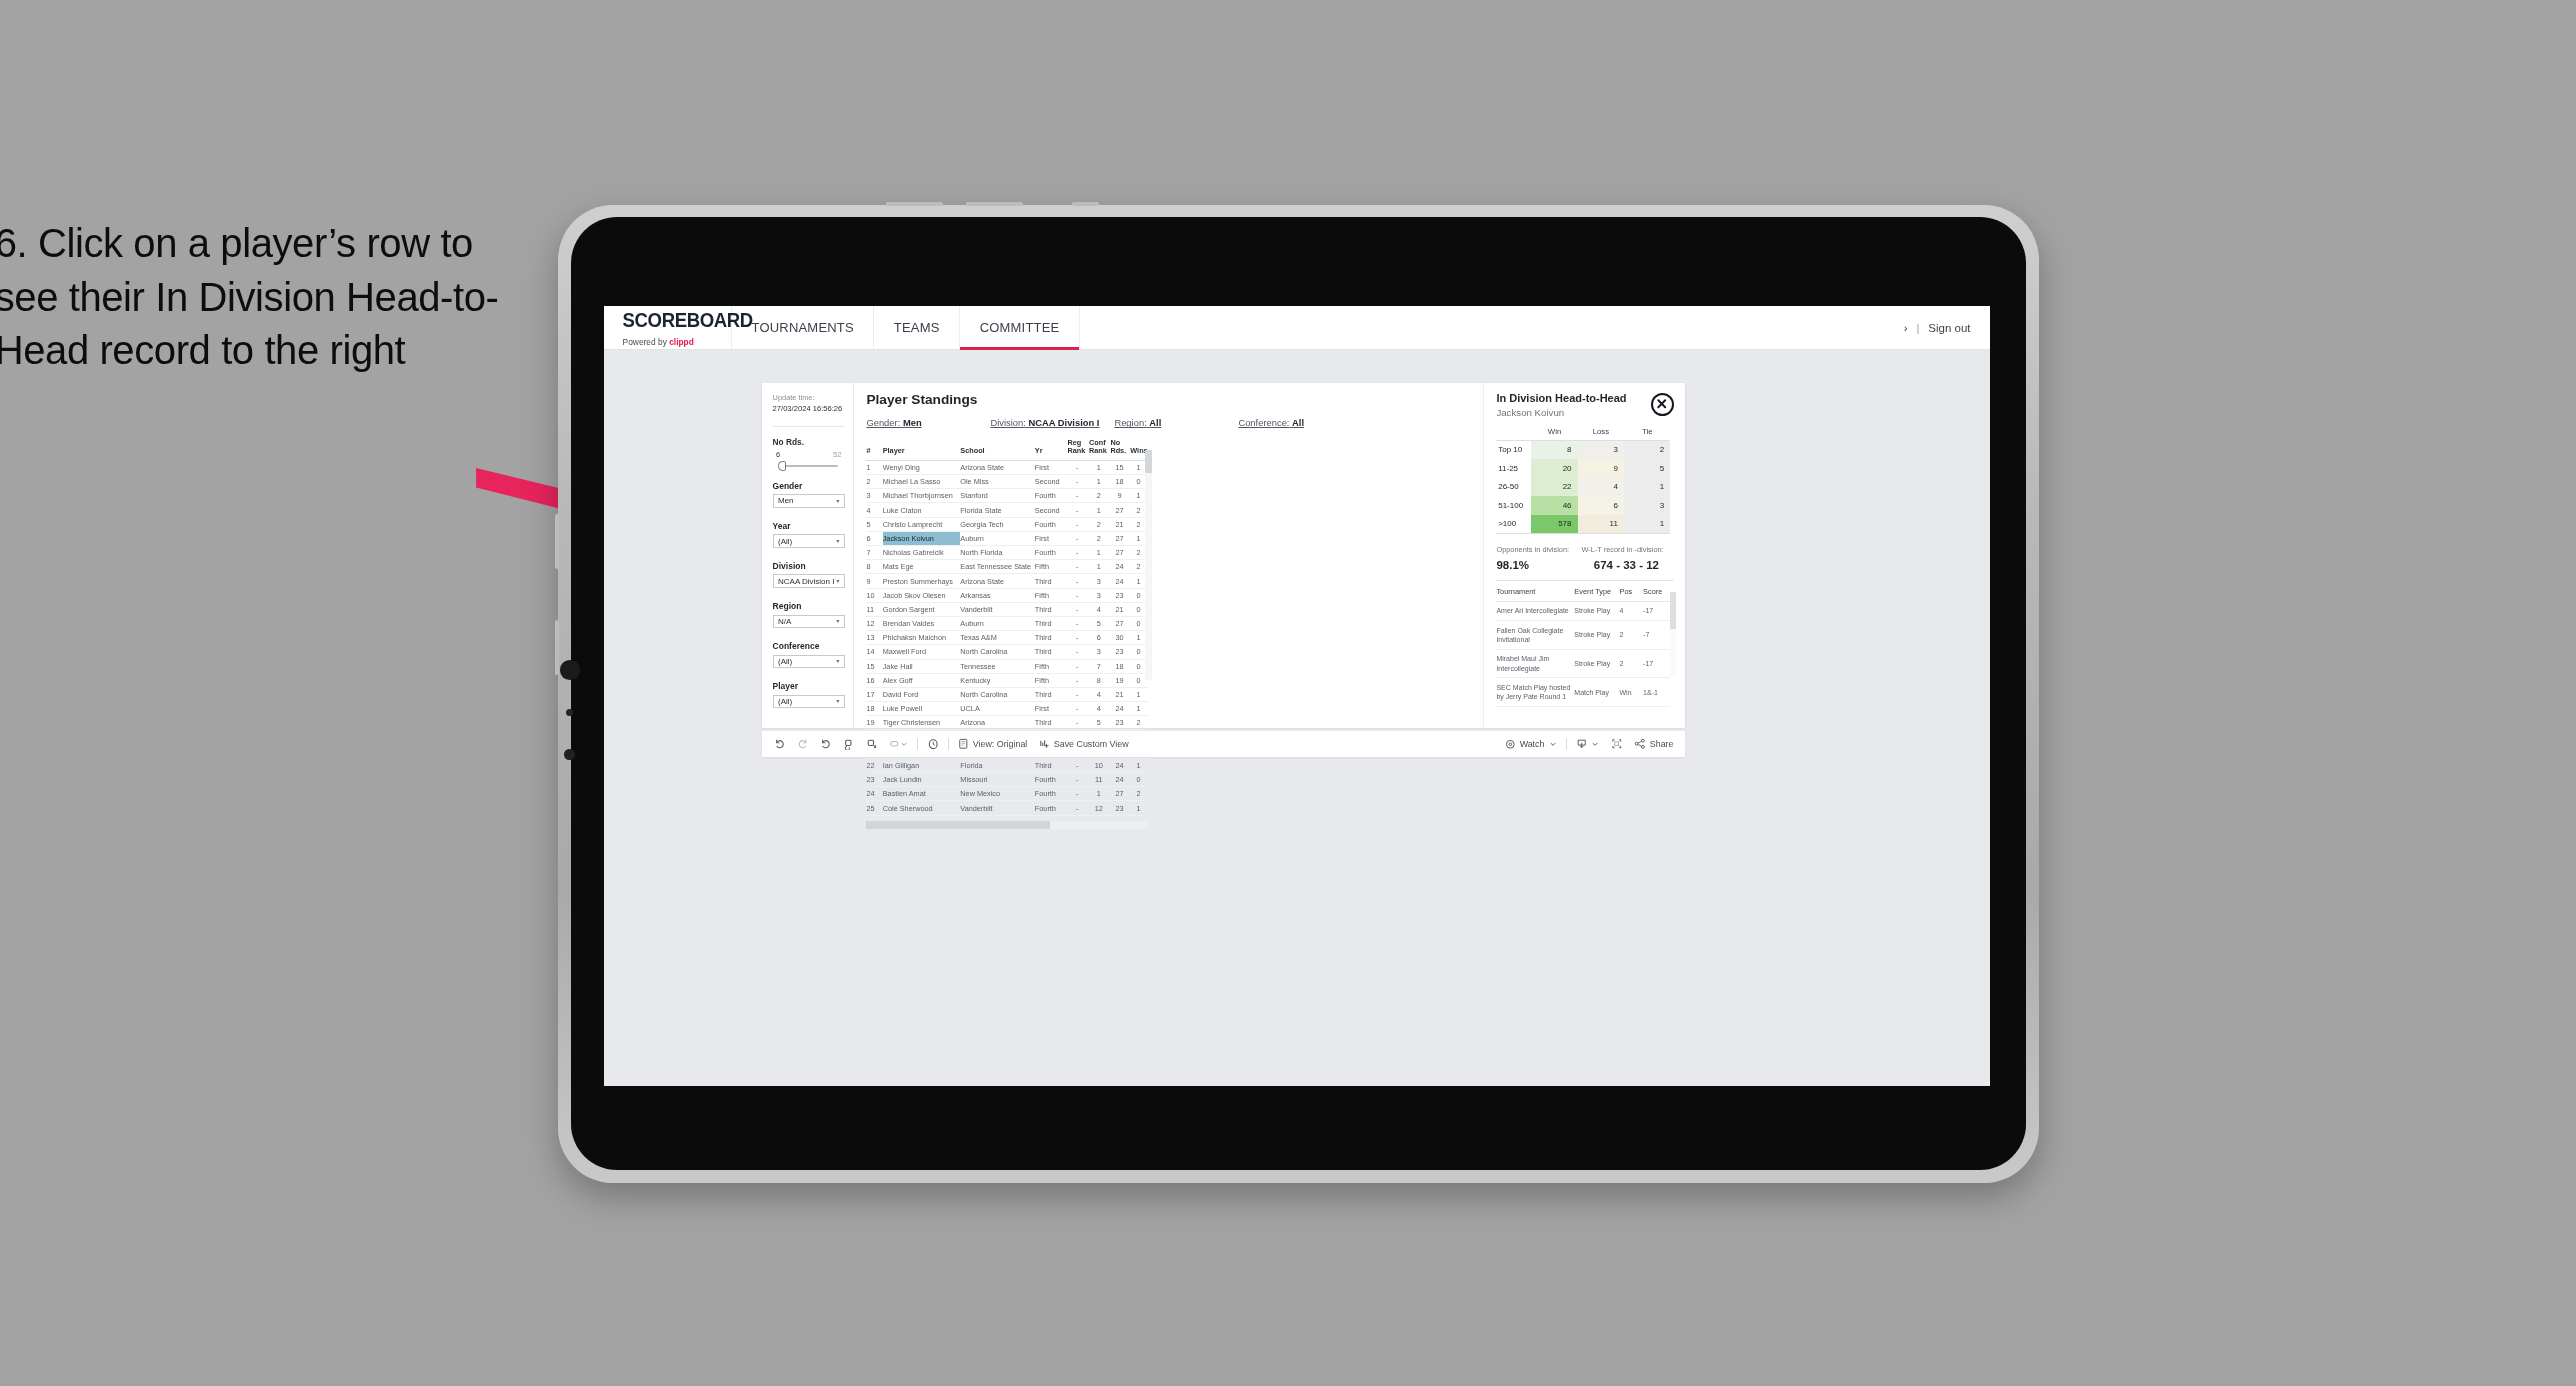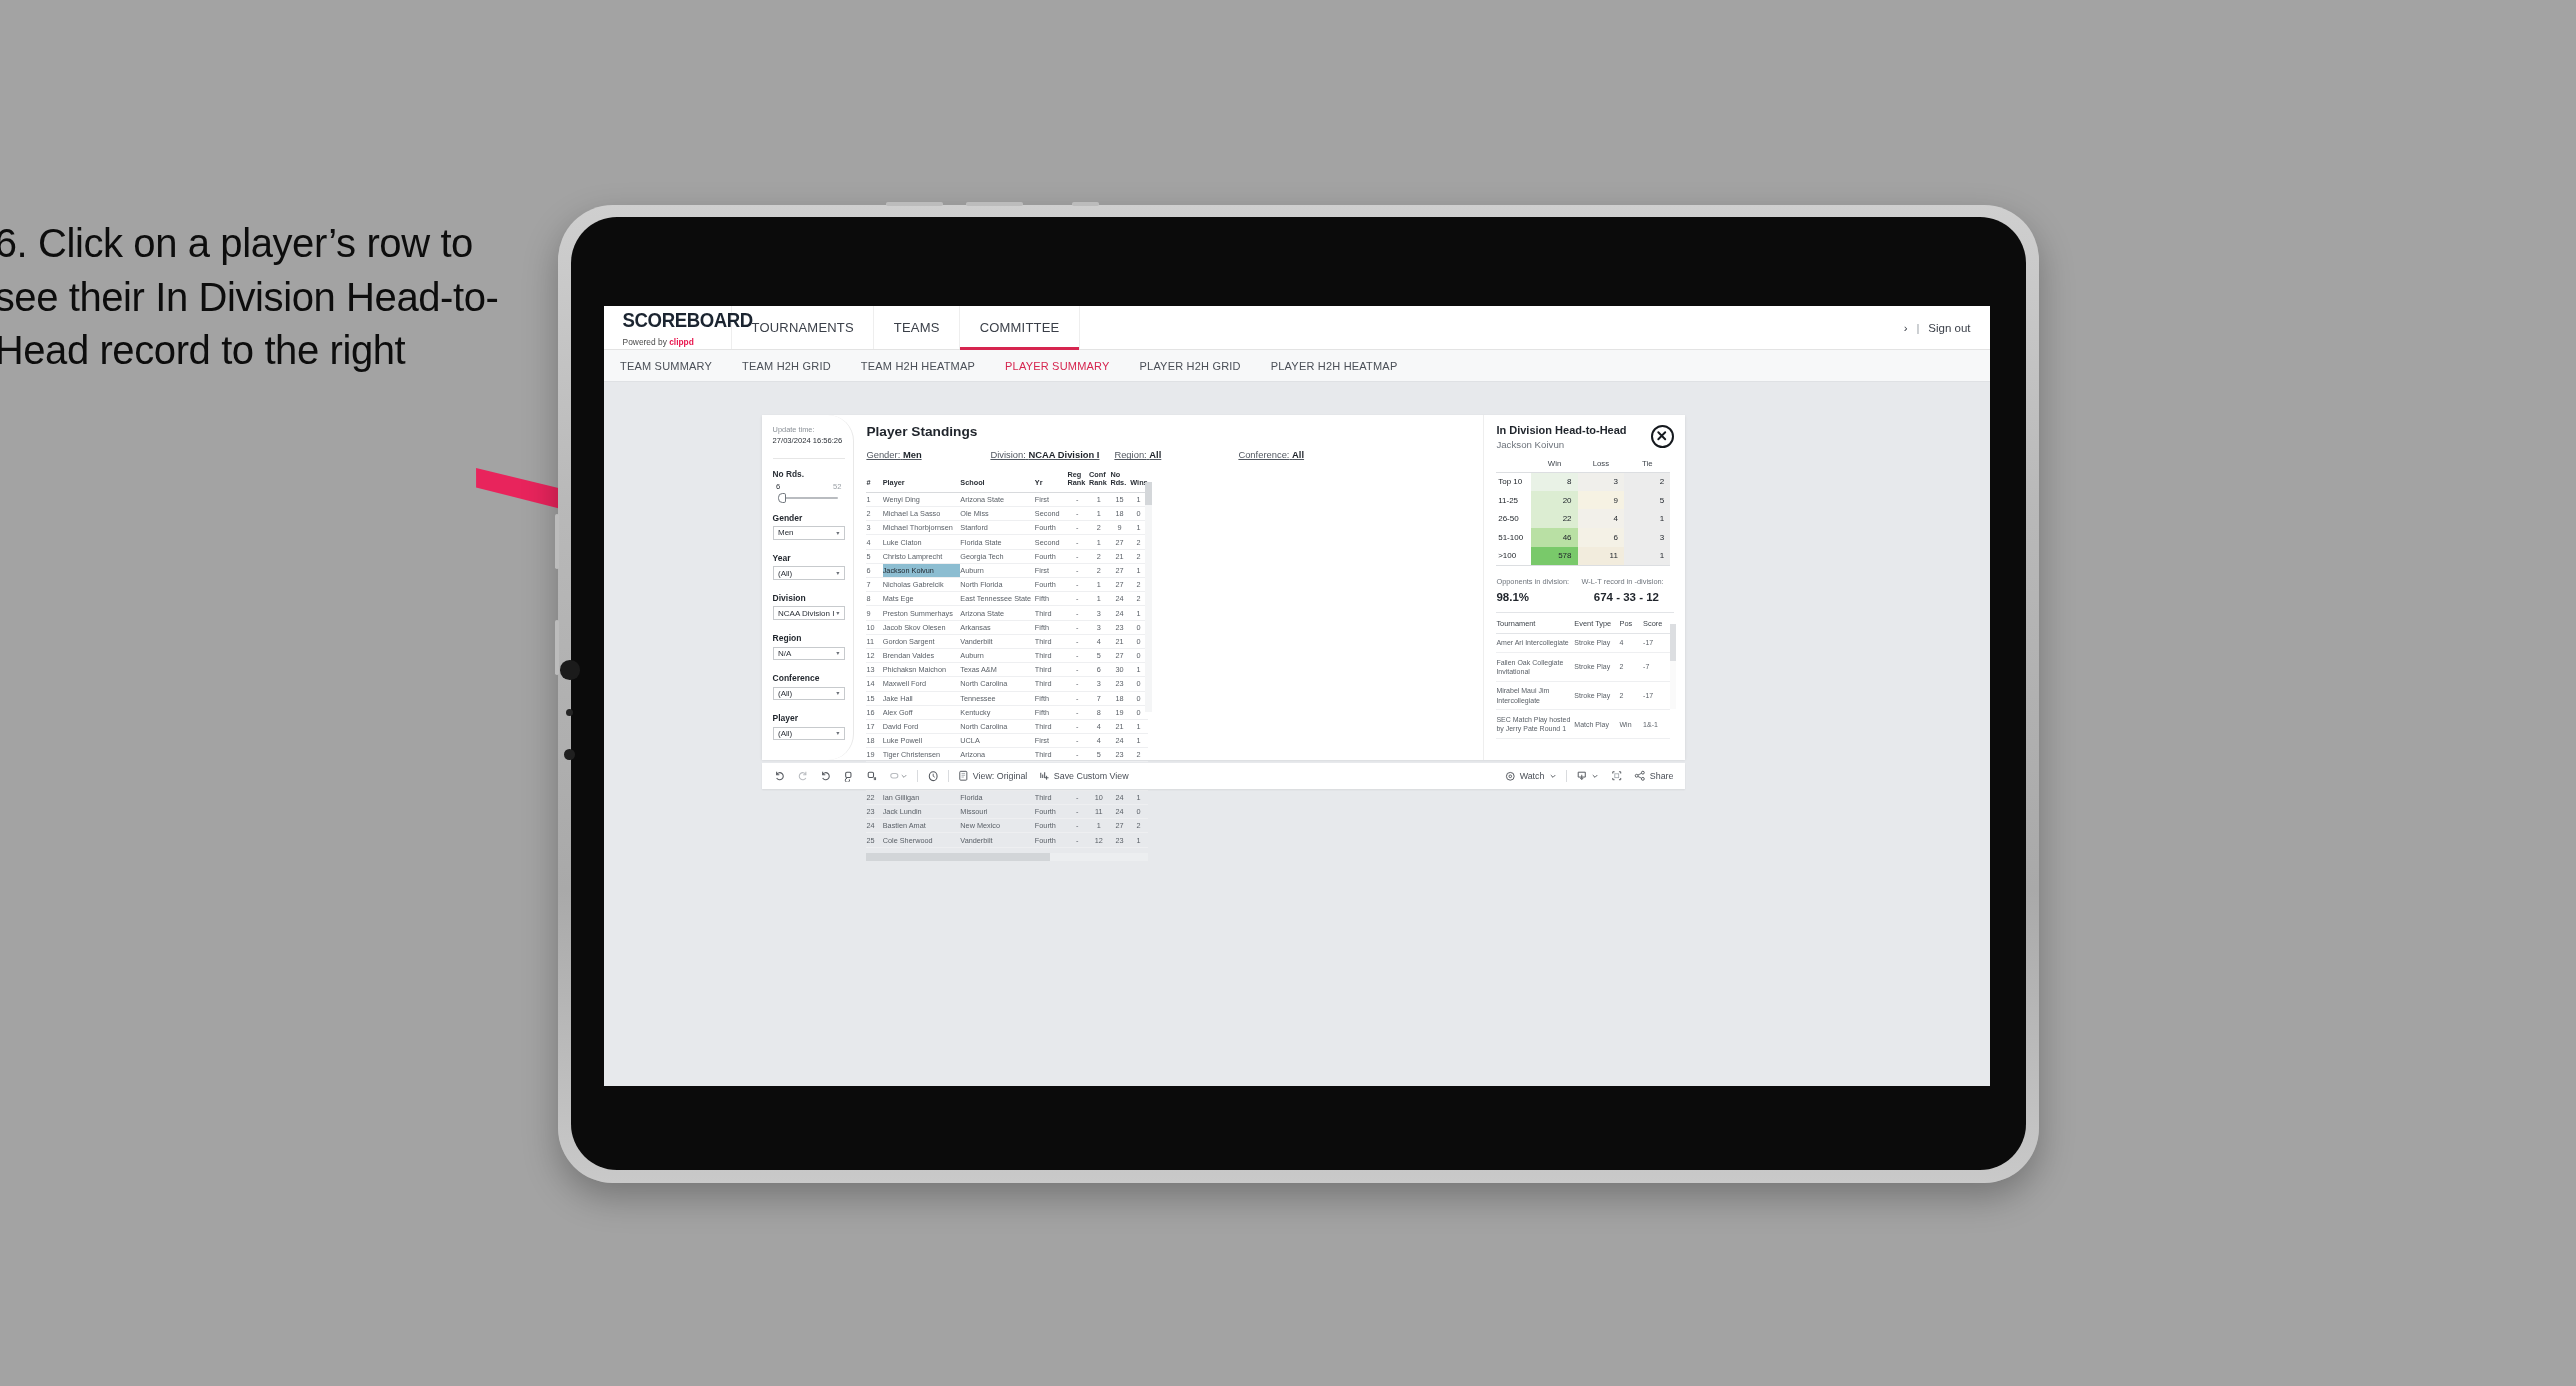--- a/index.html
+++ b/index.html
@@ -105,21 +105,21 @@
 
   
   .canvas { position:relative; width:100%; height: calc(100% - 76px); background:#e7e9ec; }
   .sheet {
     position:absolute; left: 158px; top: 33px; width: 923px; height: 345px;
     background:#fff; box-shadow: 0 0.9px 2.7px rgba(0,0,0,.10);
   }
   .sheet-inner { display:flex; height: 100%; }
 
   
-  .filters { width: 92px; border-right:0.9px solid #e8e8e8; padding: 9.7px 8px 0 10.6px; border-radius: 26px; }
+  .filters { width: 92px; border-right:0.9px solid #e8e8e8; padding: 9.7px 8px 0 10.6px; }
   .upd-label { font-size: 7.4px; color:#8a9097; line-height:1.45; }
   .upd-val { font-size: 7.6px; color:#2a2f36; line-height:1.45; }
   .frule { border-top:0.9px solid #e6e6e6; margin: 11.5px 0 9.7px 0; }
   .slider-title { font-size:8.3px; color:#2a2f36; font-weight:700; text-align:left; margin-bottom:3px; }
   .slider-row { display:flex; justify-content:space-between; font-size:7.6px; color:#2a2f36; padding: 0 3.5px; }
   .slider-row .mx { color:#9aa0a6; }
   .slider-track { position:relative; height: 2.7px; background:#b9bcc0; border-radius:1.8px; margin: 6.2px 7px 0 8.9px; }
   .slider-thumb {
     position:absolute; left:-3.5px; top:-3.5px; width:8px; height:9.7px;
     background:#fff; border:1.2px solid #6f757c; border-radius: 4.4px 1.8px 1.8px 4.4px;
@@ -254,28 +254,20 @@
       <div class="nav-item">TOURNAMENTS</div>
       <div class="nav-item">TEAMS</div>
       <div class="nav-item active">COMMITTEE</div>
       <div class="nav-right">
         <span>›</span>
         <span class="nav-sep">|</span>
         <span>Sign out</span>
       </div>
     </div>
 
-    <div class="subnav">
-      <div class="subnav-item">TEAM SUMMARY</div>
-      <div class="subnav-item">TEAM H2H GRID</div>
-      <div class="subnav-item">TEAM H2H HEATMAP</div>
-      <div class="subnav-item active">PLAYER SUMMARY</div>
-      <div class="subnav-item">PLAYER H2H GRID</div>
-      <div class="subnav-item">PLAYER H2H HEATMAP</div>
-    </div>
 
     <div class="canvas">
 
       <div class="sheet">
         <div class="sheet-inner">
 
           <div class="filters">
             <div class="upd-label">Update time:</div>
             <div class="upd-val">27/03/2024 16:56:26</div>
             <div class="frule"></div>

